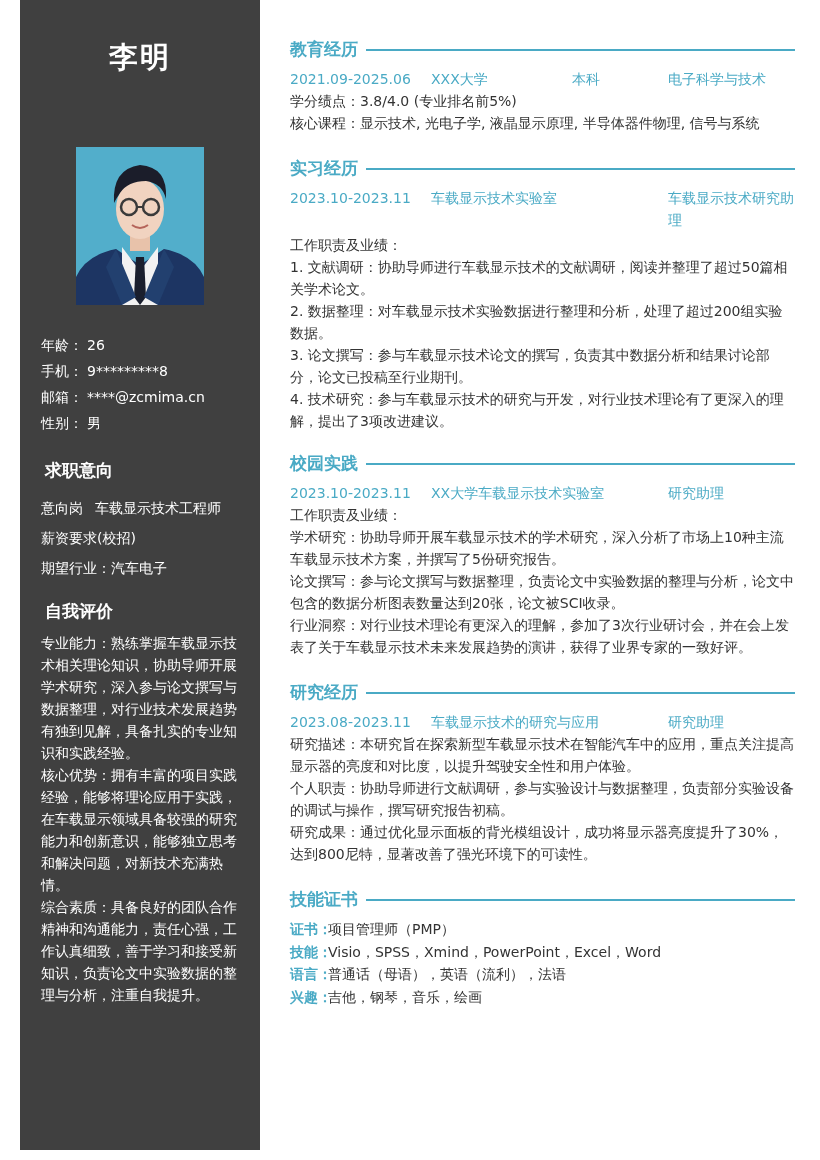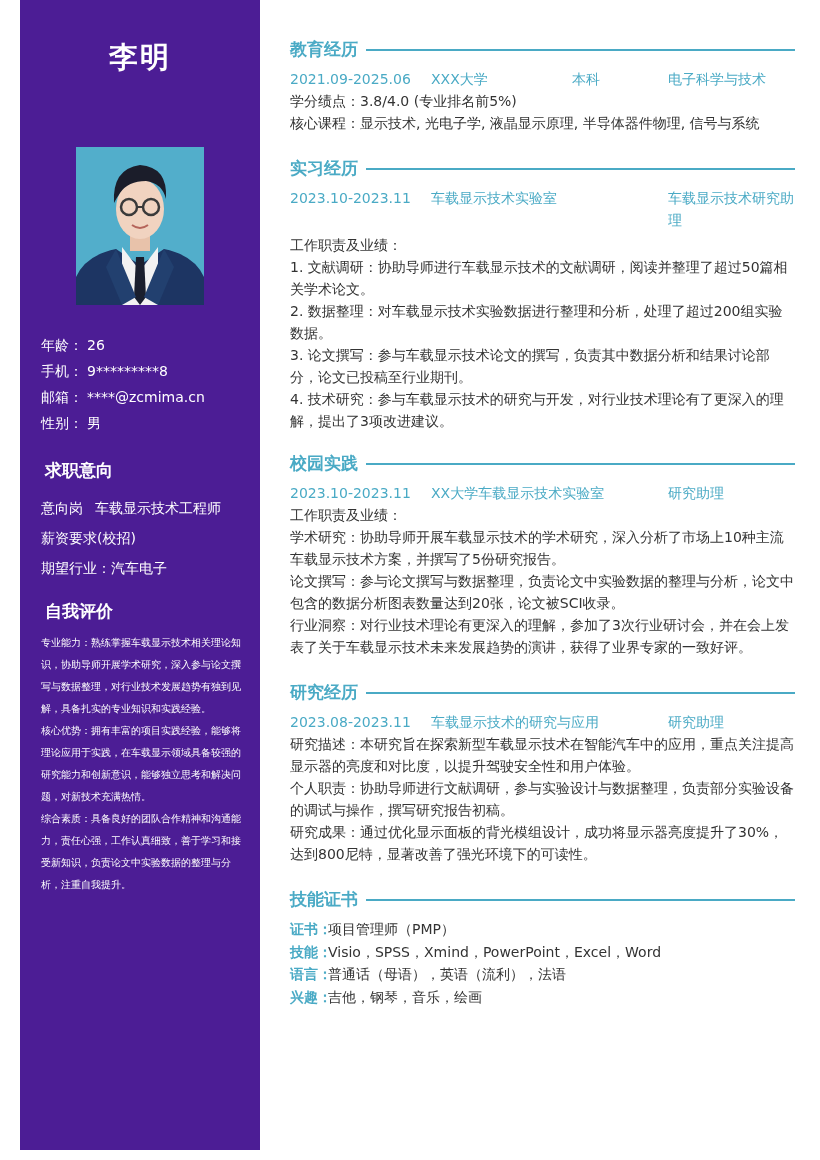--- a/index.html
+++ b/index.html
@@ -1,21 +1,21 @@
 <!DOCTYPE html>
 <html><head>
 <meta charset="utf-8">
 <style>
   * { margin: 0; padding: 0; box-sizing: border-box; }
   html, body { width: 820px; height: 1160px; background: #ffffff; overflow: hidden; }
   body { position: relative; font-family: "DejaVu Sans", "Liberation Sans", sans-serif; color: #333333; }
 
   .sidebar {
     position: absolute; left: 20px; top: 0; width: 240px; height: 1150px;
-    background: #4c1d95; color: #ffffff;
+    background: #404040; color: #ffffff;
   }
   .name {
     position: absolute; left: 0; width: 240px; top: 38px; text-align: center;
     font-size: 29px; font-weight: bold; letter-spacing: 2px; color: #ffffff;
   }
   .photo {
     position: absolute; left: 56px; top: 147px; width: 128px; height: 158px;
     background: linear-gradient(180deg, #5ab4cf 0%, #4aa3c2 100%); overflow: hidden;
   }
   .photo svg { display: block; }
@@ -26,21 +26,21 @@
 
   .side-title {
     position: absolute; left: 25px; font-size: 17px; font-weight: bold; color: #ffffff;
   }
   .intent { position: absolute; left: 21px; top: 495px; font-size: 14px; }
   .intent-row { height: 30px; line-height: 26px; white-space: nowrap; }
   .intent-row .gap { display: inline-block; width: 12px; }
 
   .eval {
     position: absolute; left: 21px; top: 632px; width: 204px;
-    font-size: 10px; line-height: 22px;
+    font-size: 14px; line-height: 22px;
   }
   .eval p { margin: 0; }
 
   .main { position: absolute; left: 290px; top: 0; width: 505px; }
   .section { position: absolute; left: 0; width: 505px; }
   .sec-head { display: flex; align-items: center; height: 26px; }
   .sec-title { font-size: 17px; font-weight: bold; color: #4aaac5; white-space: nowrap; }
   .sec-line { flex: 1; height: 2px; background: #4aaac5; margin-left: 8px; margin-top: 2px; }
 
   .meta { display: flex; font-size: 14px; color: #4aaac5; line-height: 22px; margin-top: 8px; }

